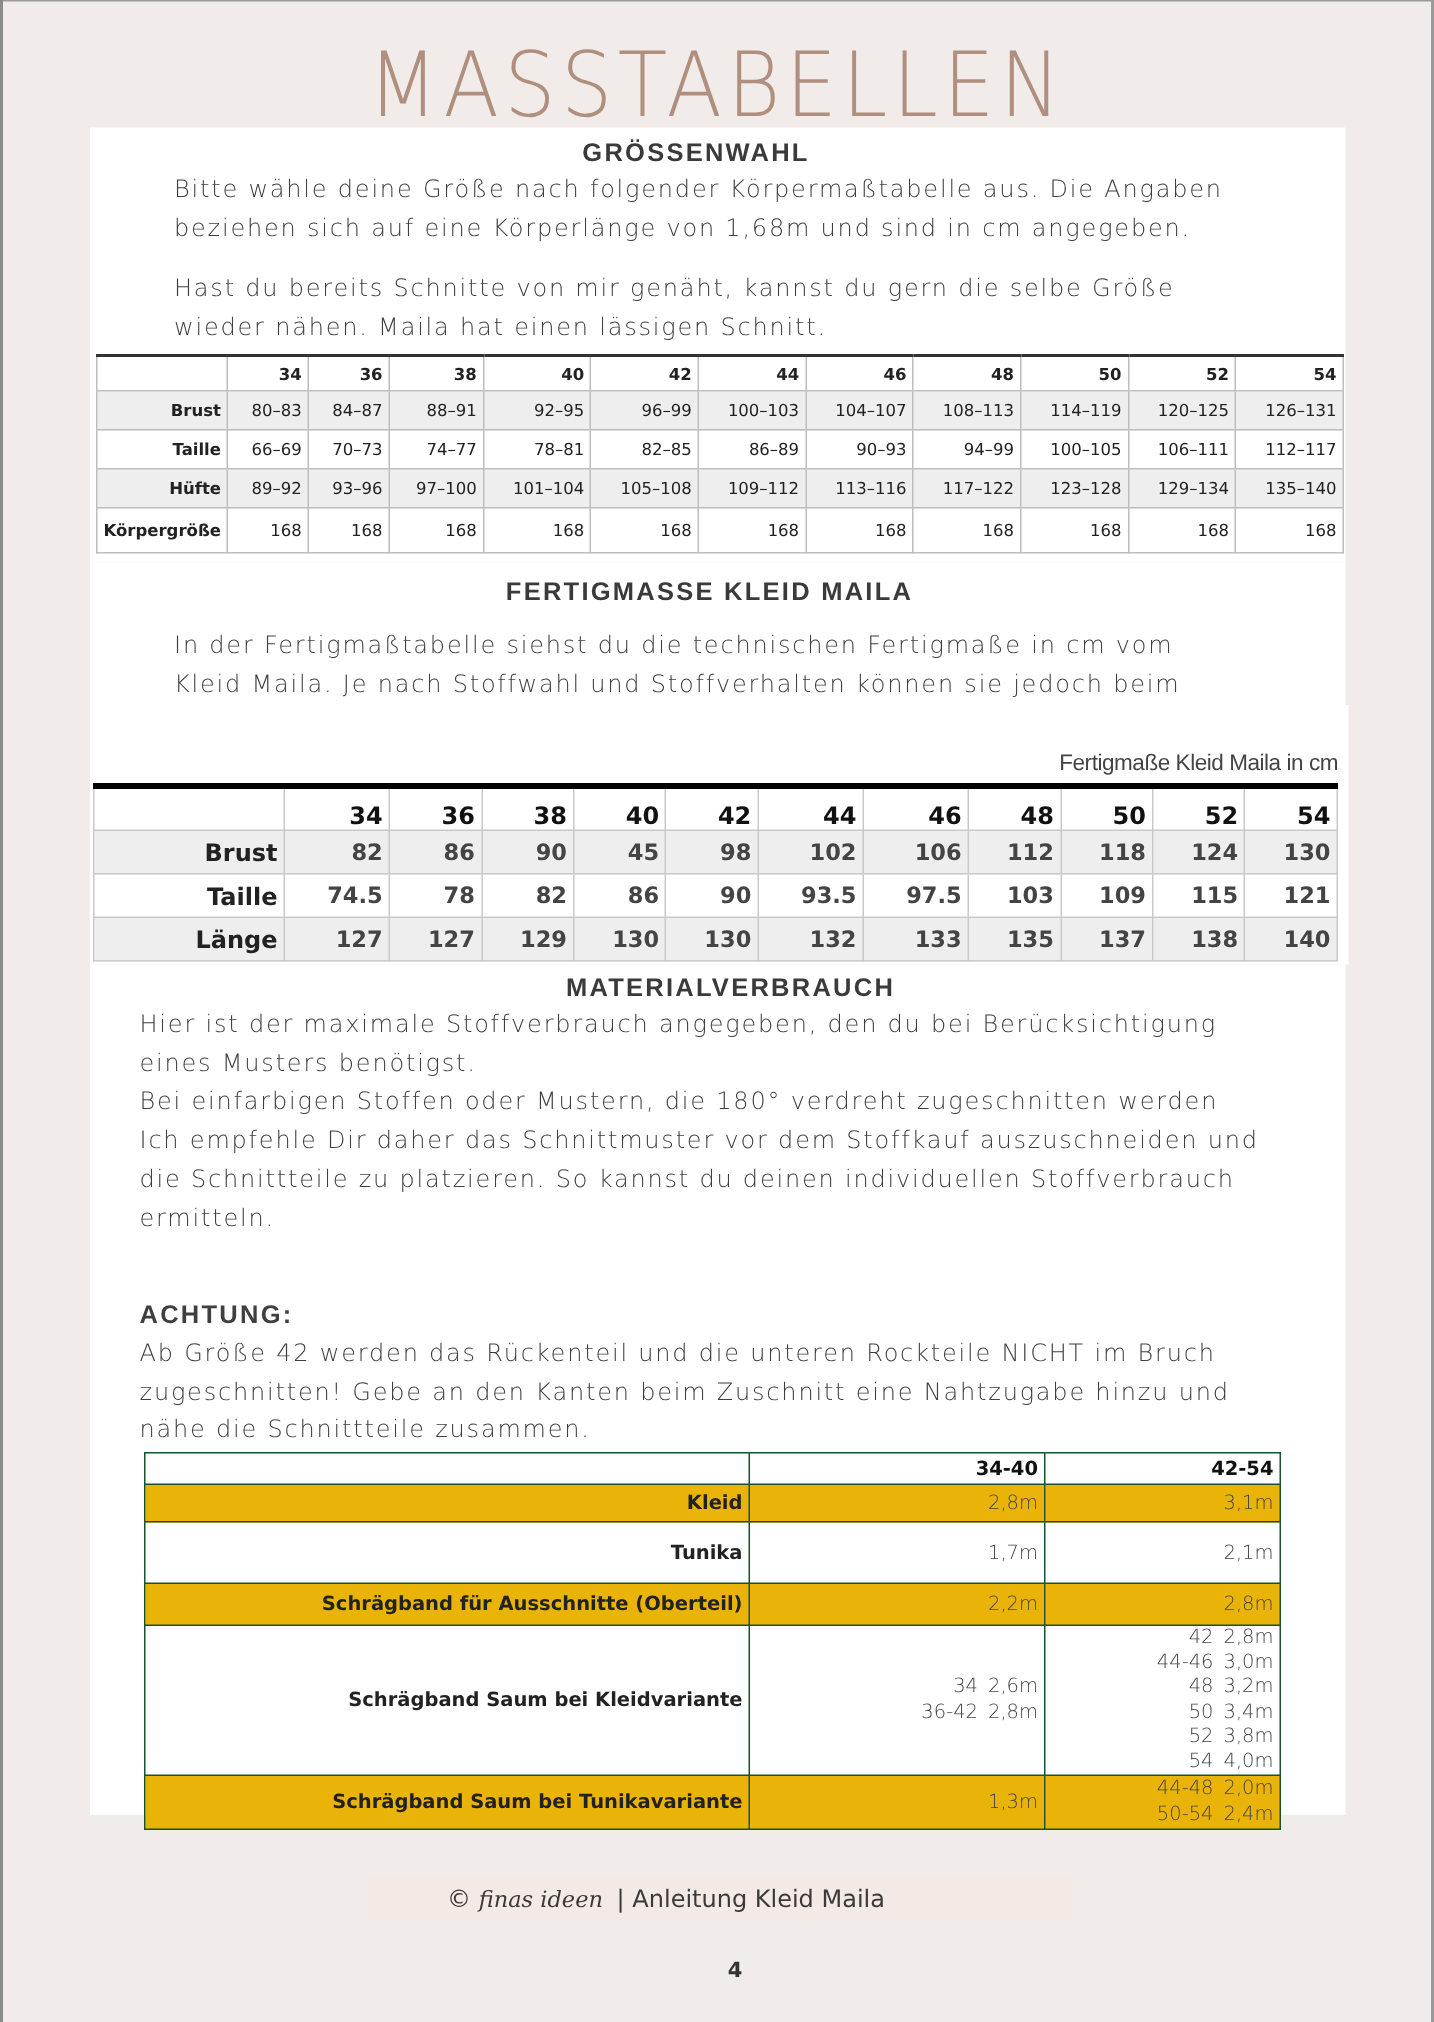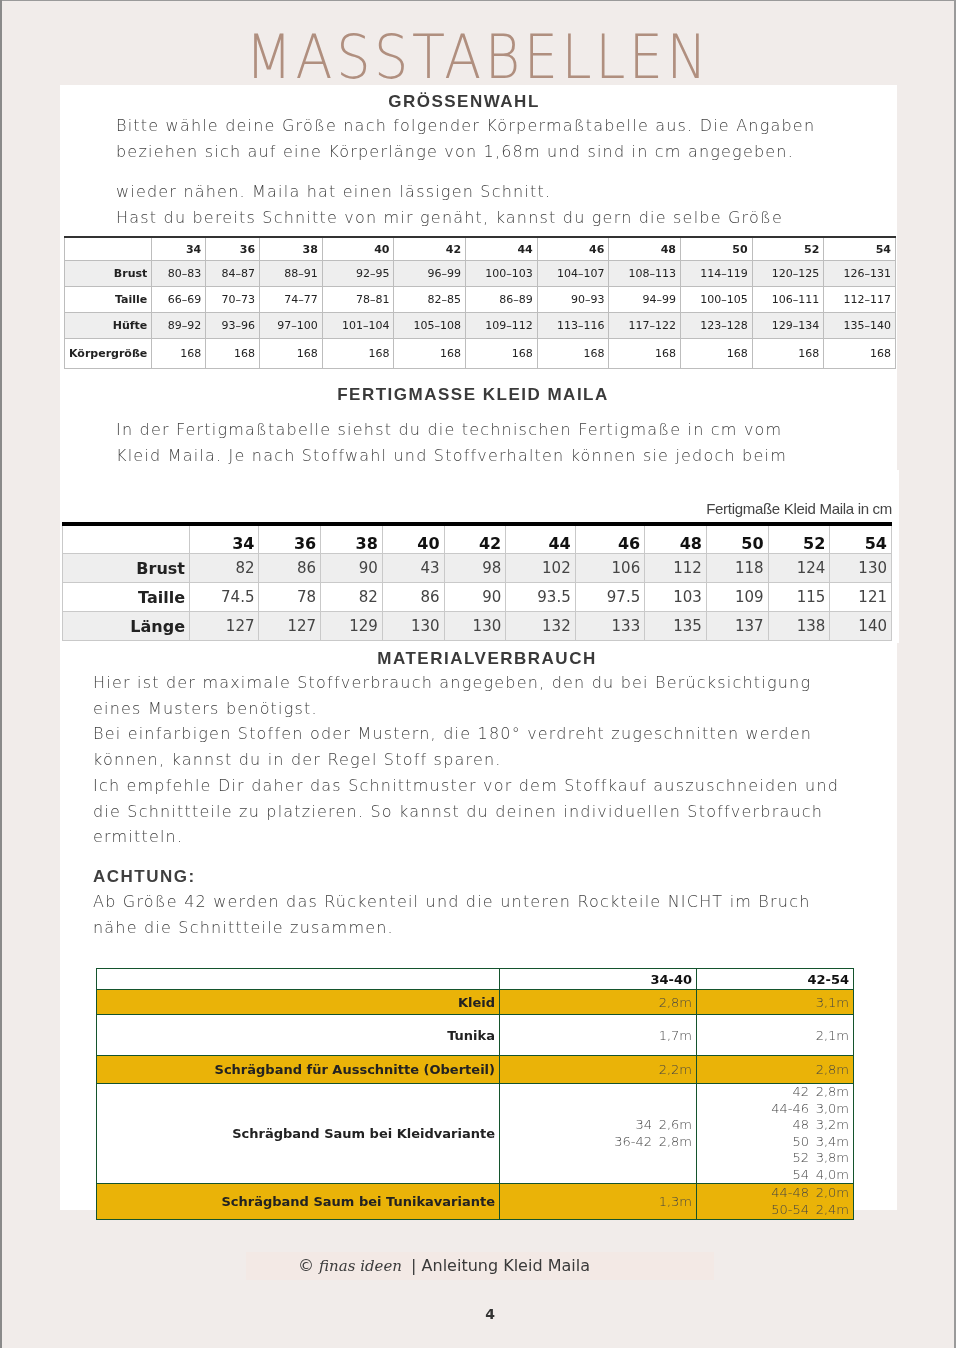--- a/index.html
+++ b/index.html
@@ -59,21 +59,21 @@
   .t2-caption {
     position: absolute; right: 64px; top: 500px;
     font-family: "Liberation Sans", sans-serif; font-size: 15px; color: #444;
     letter-spacing: -0.3px;
   }
   .t2 { left: 62px; top: 522px; width: 830px; font-family: "DejaVu Sans", sans-serif; color: #333; }
   .t2 td, .t2 th { border: 1px solid #c9c9c9; text-align: right; padding: 0 4px; }
   .t2 thead tr { border-top: 4px solid #000; }
   .t2 thead th { height: 27px; font-weight: bold; font-size: 16px; vertical-align: bottom; padding-bottom: 0; color: #111; }
   .t2 tbody th { font-weight: bold; font-size: 16px; color: #222; }
-  .t2 tbody td { font-size: 15px; font-weight: 400; color: #444; }
+  .t2 tbody td { font-size: 15px; font-weight: 700; color: #444; }
   .t2 tbody tr { height: 29px; }
   .t2 tbody tr.shade td, .t2 tbody tr.shade th { background: #eeeeee; }
   .t2 .rowhead { width: 118px; }
 
   
   .t3 { left: 96px; top: 968px; width: 758px; font-family: "DejaVu Sans", sans-serif; font-size: 13px; color: #333; }
   .t3 td, .t3 th { border: 1px solid #14532d; text-align: right; padding: 0 4px; }
   .t3 thead th { height: 20px; font-weight: bold; color: #111; }
   .t3 tbody th { font-weight: bold; color: #222; }
   .t3 tbody td { font-weight: 300; color: #444; }
@@ -114,22 +114,22 @@
 <div class="white-block" style="left:60px; top:643px; width:837px; height:567px;"></div>
 
 <div class="page-title">MASSTABELLEN</div>
 
 <div class="section-heading" style="top:92px; left:-14px;">GRÖSSENWAHL</div>
 <div class="para" style="left:116px; top:113px;">
   <div>Bitte wähle deine Größe nach folgender Körpermaßtabelle aus. Die Angaben</div>
   <div>beziehen sich auf eine Körperlänge von 1,68m und sind in cm angegeben.</div>
 </div>
 <div class="para" style="left:116px; top:179px;">
+  <div>Hast du bereits Schnitte von mir genäht, kannst du gern die selbe Größe</div>
   <div>wieder nähen. Maila hat einen lässigen Schnitt.</div>
-  <div>Hast du bereits Schnitte von mir genäht, kannst du gern die selbe Größe</div>
 </div>
 
 <table class="t1">
   <thead>
     <tr>
       <th class="rowhead"></th>
       <th>34</th>
       <th>36</th>
       <th>38</th>
       <th>40</th>
@@ -225,21 +225,21 @@
       <th>52</th>
       <th>54</th>
     </tr>
   </thead>
   <tbody id="t2-body">
       <tr class="shade">
         <th class="rowhead">Brust</th>
         <td>82</td>
         <td>86</td>
         <td>90</td>
-        <td>43</td>
+        <td>45</td>
         <td>98</td>
         <td>102</td>
         <td>106</td>
         <td>112</td>
         <td>118</td>
         <td>124</td>
         <td>130</td>
       </tr>
       <tr>
         <th class="rowhead">Taille</th>
@@ -270,28 +270,28 @@
         <td>140</td>
       </tr>
     </tbody>
 </table>
 
 <div class="section-heading" style="top:649px; left:9px;">MATERIALVERBRAUCH</div>
 <div class="para" style="left:93px; top:670px;">
   <div>Hier ist der maximale Stoffverbrauch angegeben, den du bei Berücksichtigung</div>
   <div>eines Musters benötigst.</div>
   <div>Bei einfarbigen Stoffen oder Mustern, die 180° verdreht zugeschnitten werden</div>
-  <div>können, kannst du in der Regel Stoff sparen.</div>
   <div>Ich empfehle Dir daher das Schnittmuster vor dem Stoffkauf auszuschneiden und</div>
   <div>die Schnittteile zu platzieren. So kannst du deinen individuellen Stoffverbrauch</div>
   <div>ermitteln.</div>
 </div>
 <div class="para" style="left:93px; top:864px; font-weight:bold; font-family:'Liberation Sans', sans-serif; font-size:17px; letter-spacing:1.5px;">ACHTUNG:</div>
 <div class="para" style="left:93px; top:889px;">
   <div>Ab Größe 42 werden das Rückenteil und die unteren Rockteile NICHT im Bruch</div>
+  <div>zugeschnitten! Gebe an den Kanten beim Zuschnitt eine Nahtzugabe hinzu und</div>
   <div>nähe die Schnittteile zusammen.</div>
 </div>
 
 <table class="t3">
   <thead>
     <tr>
       <th class="c0"></th>
       <th class="c1">34-40</th>
       <th>42-54</th>
     </tr>

